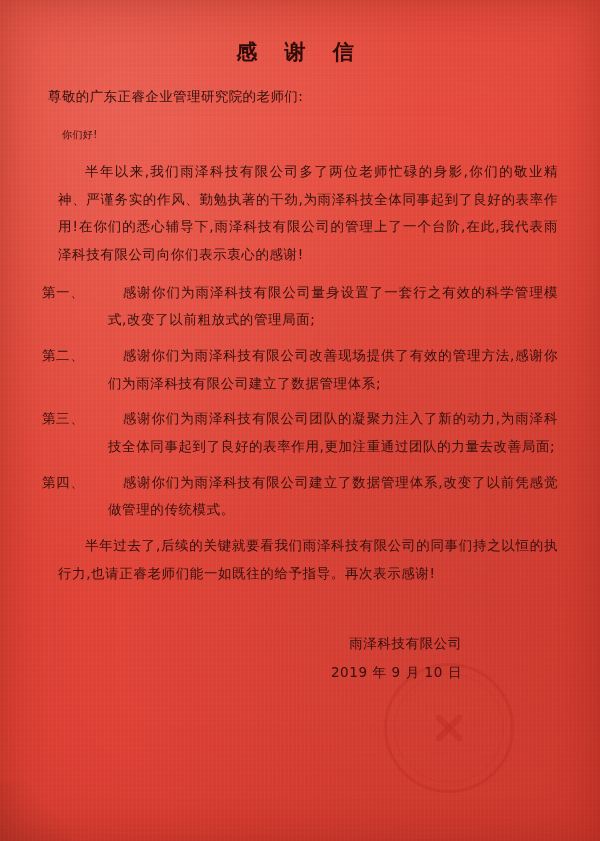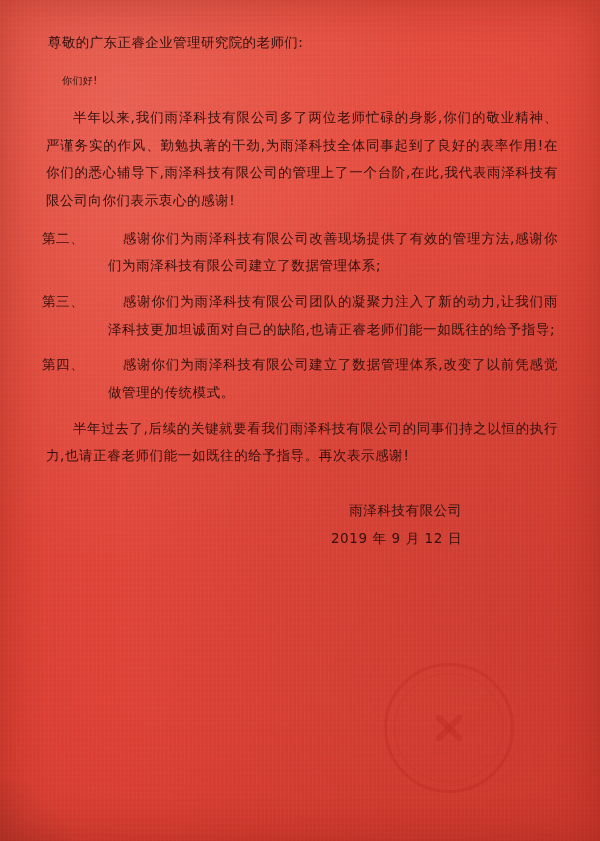--- a/index.html
+++ b/index.html
@@ -63,21 +63,21 @@
     font-size: 10px;
     color: #33100d;
     margin: 0 0 16px 0;
     text-indent: 2em;
     letter-spacing: 0.4px;
   }
   p.body-para {
     font-size: 13.5px;
     line-height: 2.05;
     color: #33100d;
-    margin: 0 0 10px 4px;
+    margin: 0 0 10px 16px;
     text-indent: 2em;
     text-align: justify;
     letter-spacing: 0.6px;
   }
   .numbered-item {
     display: flex;
     align-items: flex-start;
     margin: 0 0 8px 0;
     font-size: 13.5px;
     line-height: 2.05;
@@ -88,21 +88,21 @@
     flex: 0 0 auto;
     width: 66px;
     white-space: nowrap;
   }
   .numbered-item .txt {
     flex: 1 1 auto;
     text-align: justify;
     text-indent: 1.1em;
   }
   .signature-block {
-    margin-top: 26px;
+    margin-top: 42px;
     text-align: right;
     padding-right: 96px;
     position: relative;
     z-index: 3;
   }
   .signature-block div {
     font-size: 13.5px;
     line-height: 2.1;
     color: #33100d;
     letter-spacing: 0.6px;
@@ -151,48 +151,53 @@
 </head>
 <body>
 
 <div class="page">
   <div class="texture"></div>
   <div class="edge-shadow"></div>
   <div class="corner-fold"></div>
 
   <div class="content">
 
+    <h1 class="doc-title">感 谢 信</h1>
 
     <div class="salutation">尊敬的广东正睿企业管理研究院的老师们:</div>
 
     <div class="greeting">你们好!</div>
 
     <p class="body-para">半年以来,我们雨泽科技有限公司多了两位老师忙碌的身影,你们的敬业精神、严谨务实的作风、勤勉执著的干劲,为雨泽科技全体同事起到了良好的表率作用!在你们的悉心辅导下,雨泽科技有限公司的管理上了一个台阶,在此,我代表雨泽科技有限公司向你们表示衷心的感谢!</p>
 
+    <div class="numbered-item">
+      <span class="num">第一、</span>
+      <span class="txt">感谢你们为雨泽科技有限公司量身设置了一套行之有效的科学管理模式,改变了以前粗放式的管理局面;</span>
+    </div>
 
     <div class="numbered-item">
       <span class="num">第二、</span>
       <span class="txt">感谢你们为雨泽科技有限公司改善现场提供了有效的管理方法,感谢你们为雨泽科技有限公司建立了数据管理体系;</span>
     </div>
 
     <div class="numbered-item">
       <span class="num">第三、</span>
-      <span class="txt">感谢你们为雨泽科技有限公司团队的凝聚力注入了新的动力,让我们雨泽科技更加坦诚面对自己的缺陷,也请正睿老师们能一如既往的给予指导;</span>
+      <span class="txt">感谢你们为雨泽科技有限公司团队的凝聚力注入了新的动力,为雨泽科技全体同事起到了良好的表率作用,更加注重通过团队的力量去改善局面;</span>
     </div>
 
     <div class="numbered-item">
       <span class="num">第四、</span>
       <span class="txt">感谢你们为雨泽科技有限公司建立了数据管理体系,改变了以前凭感觉做管理的传统模式。</span>
     </div>
 
     <p class="body-para">半年过去了,后续的关键就要看我们雨泽科技有限公司的同事们持之以恒的执行力,也请正睿老师们能一如既往的给予指导。再次表示感谢!</p>
 
     <div class="signature-block">
       <div>雨泽科技有限公司</div>
-      <div>2019 年 9 月 12 日</div>
+      <div>2019 年 9 月 10 日</div>
     </div>
 
   </div>
 
   <div class="stamp">
     <div class="stamp-inner"></div>
   </div>
 </div>
 
 </body></html>

